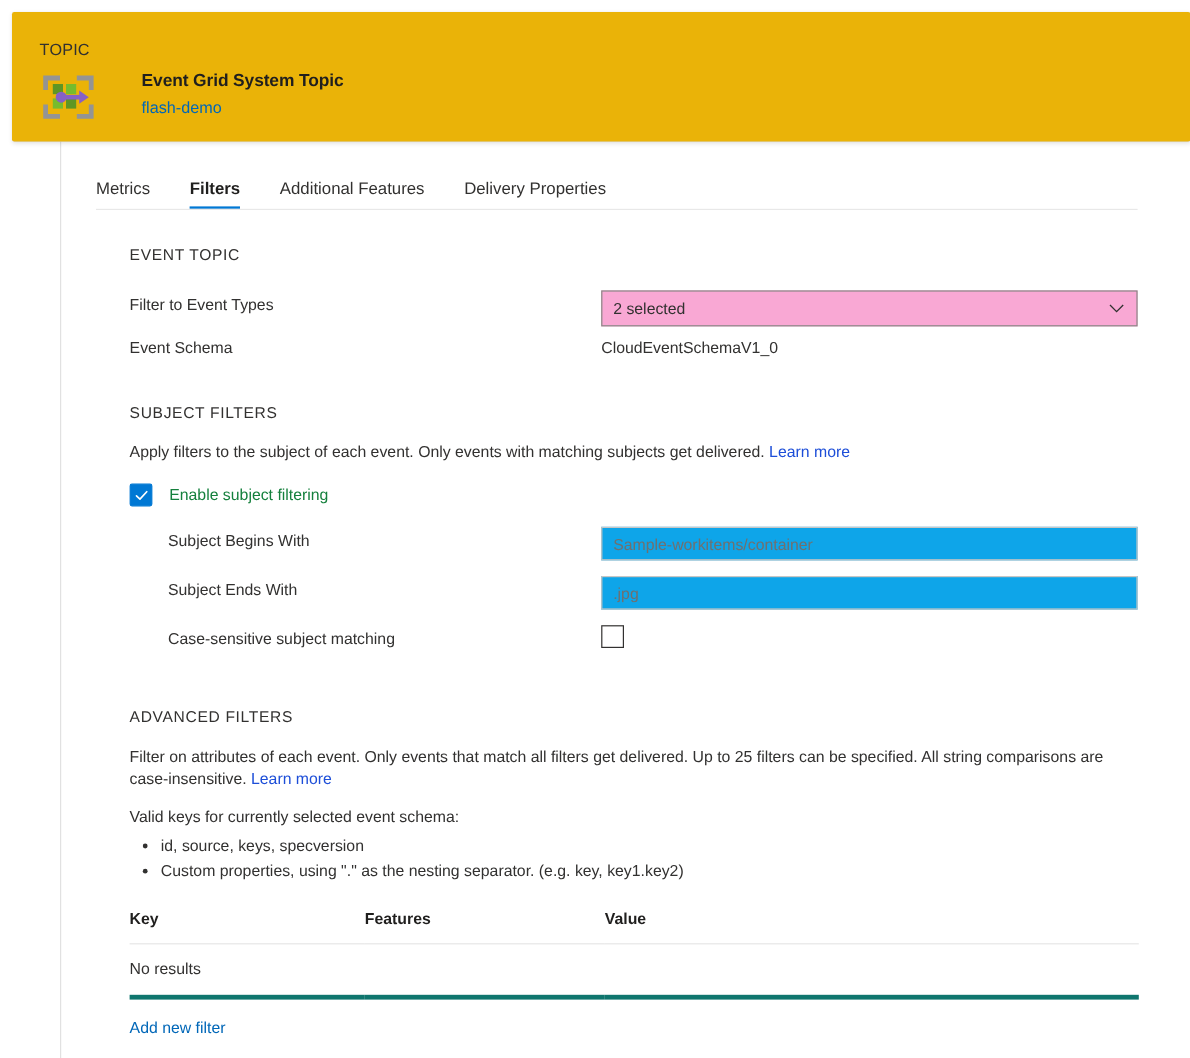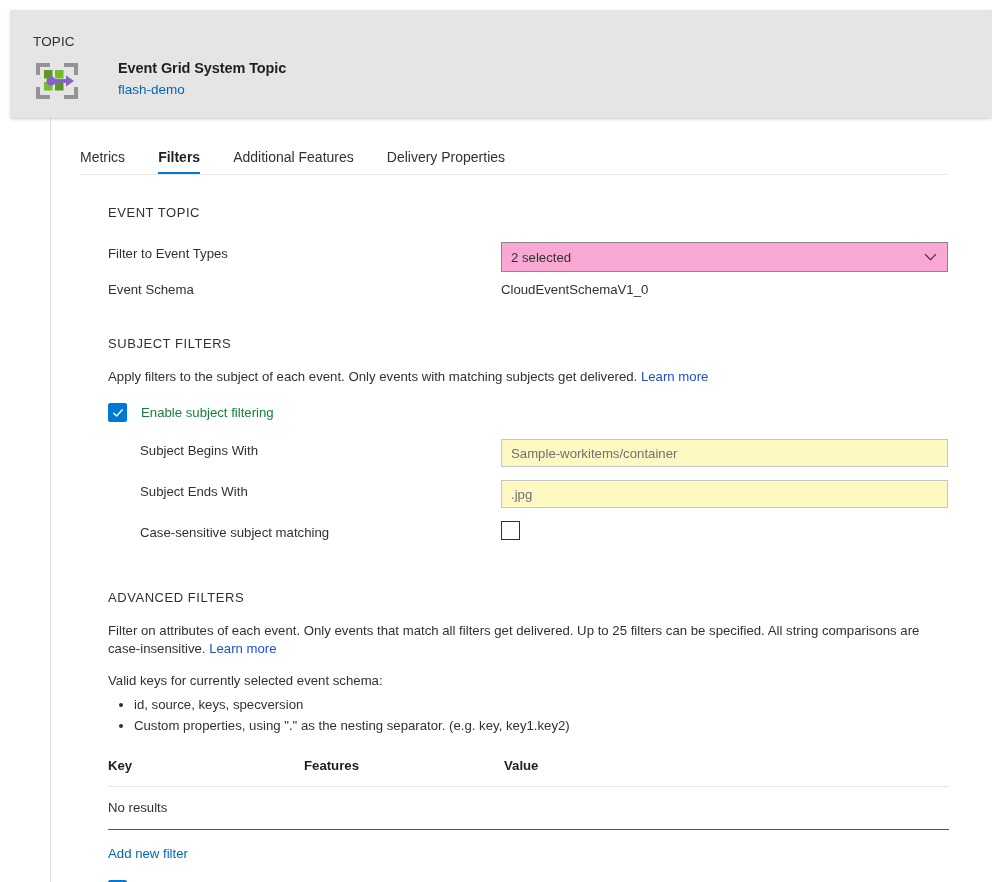--- a/index.html
+++ b/index.html
@@ -10,21 +10,21 @@
     font-family: "Liberation Sans", sans-serif;
     -webkit-font-smoothing: antialiased;
   }
   #root { position: relative; width: 992px; height: 882px; overflow: hidden; background:#fff; }
 
   
   .header-card {
     position: absolute;
     left: 10px; top: 10px; right: 0px;
     height: 108px;
-    background: #e5e5e5;
+    background: #eab308;
     border-radius: 2px;
     box-shadow: 0 1.6px 3.6px rgba(0,0,0,0.10), 0 0.3px 0.9px rgba(0,0,0,0.08);
     z-index: 5;
   }
   .topic-label {
     position: absolute;
     left: 23px; top: 24px;
     font-size: 13.5px;
     color: #323130;
     letter-spacing: 0.15px;
@@ -119,21 +119,21 @@
   }
   .static-value {
     position: absolute; left: 393px; top: 4px;
     font-size: 13.2px; color: #323130;
   }
 
   .azure-input {
     position: absolute; left: 393px; top: 0;
     width: 447px; height: 28px;
     border: 1px solid #c8c6c4;
-    background: #fef9c3;
+    background: #0ea5e9;
     font-size: 13.2px;
     color: #323130;
     padding: 0 9px;
     font-family: "Liberation Sans", sans-serif;
     outline: none;
   }
   .azure-input::placeholder { color: #70706f; opacity: 1; }
 
   
   .cb-line { display: flex; align-items: center; }
@@ -170,21 +170,21 @@
   }
   table.filters-table th {
     text-align: left;
     font-size: 13.2px; font-weight: bold; color: #201f1e;
     padding: 0 0 13px 0;
     border-bottom: 1px solid #e6e6e6;
   }
   table.filters-table td {
     font-size: 13.2px; color: #323130;
     padding: 13px 0 14px 0;
-    border-bottom: 1px solid #0f766e;
+    border-bottom: 4px solid #0f766e;
   }
   .col-key { width: 196px; }
   .col-op  { width: 200px; }
 
   .add-link {
     display: inline-block;
     font-size: 13.2px; color: #0067b8; cursor: pointer;
     margin-top: 16px;
   }
 </style>

